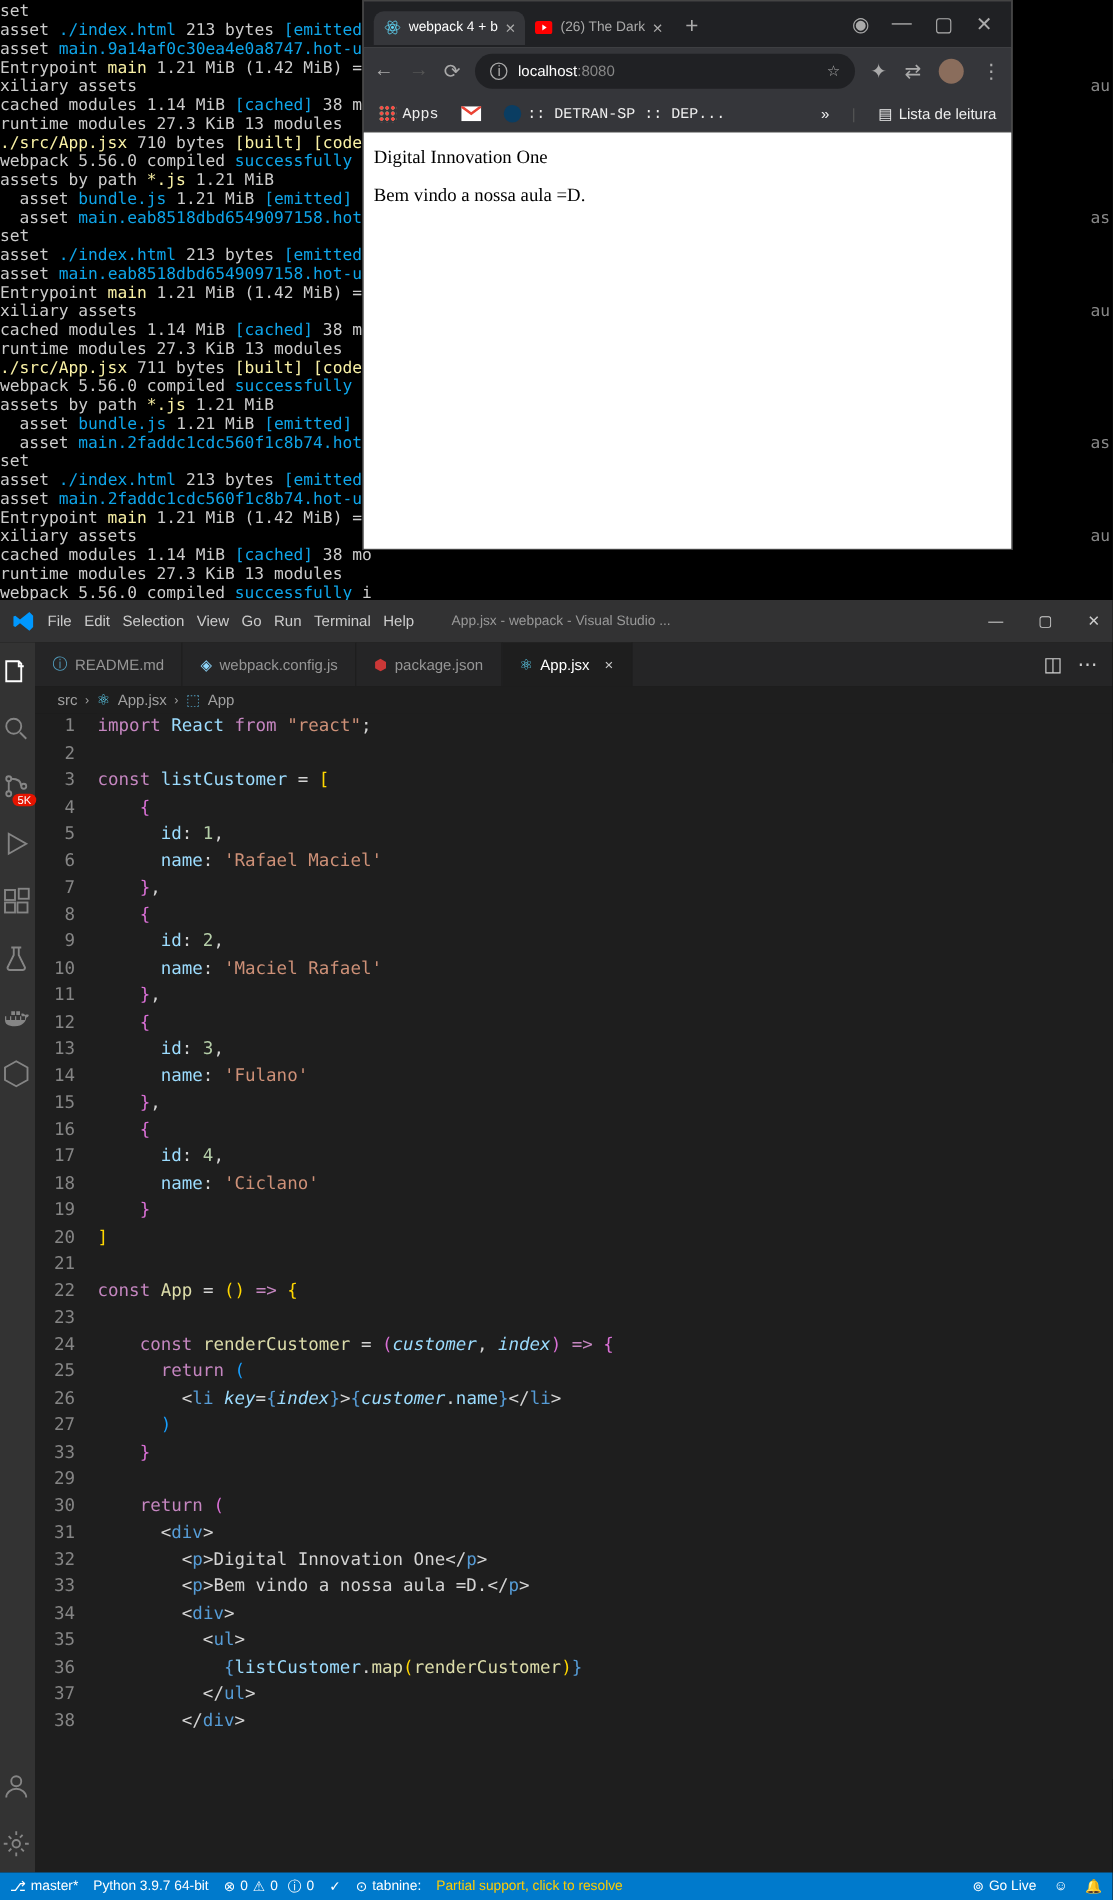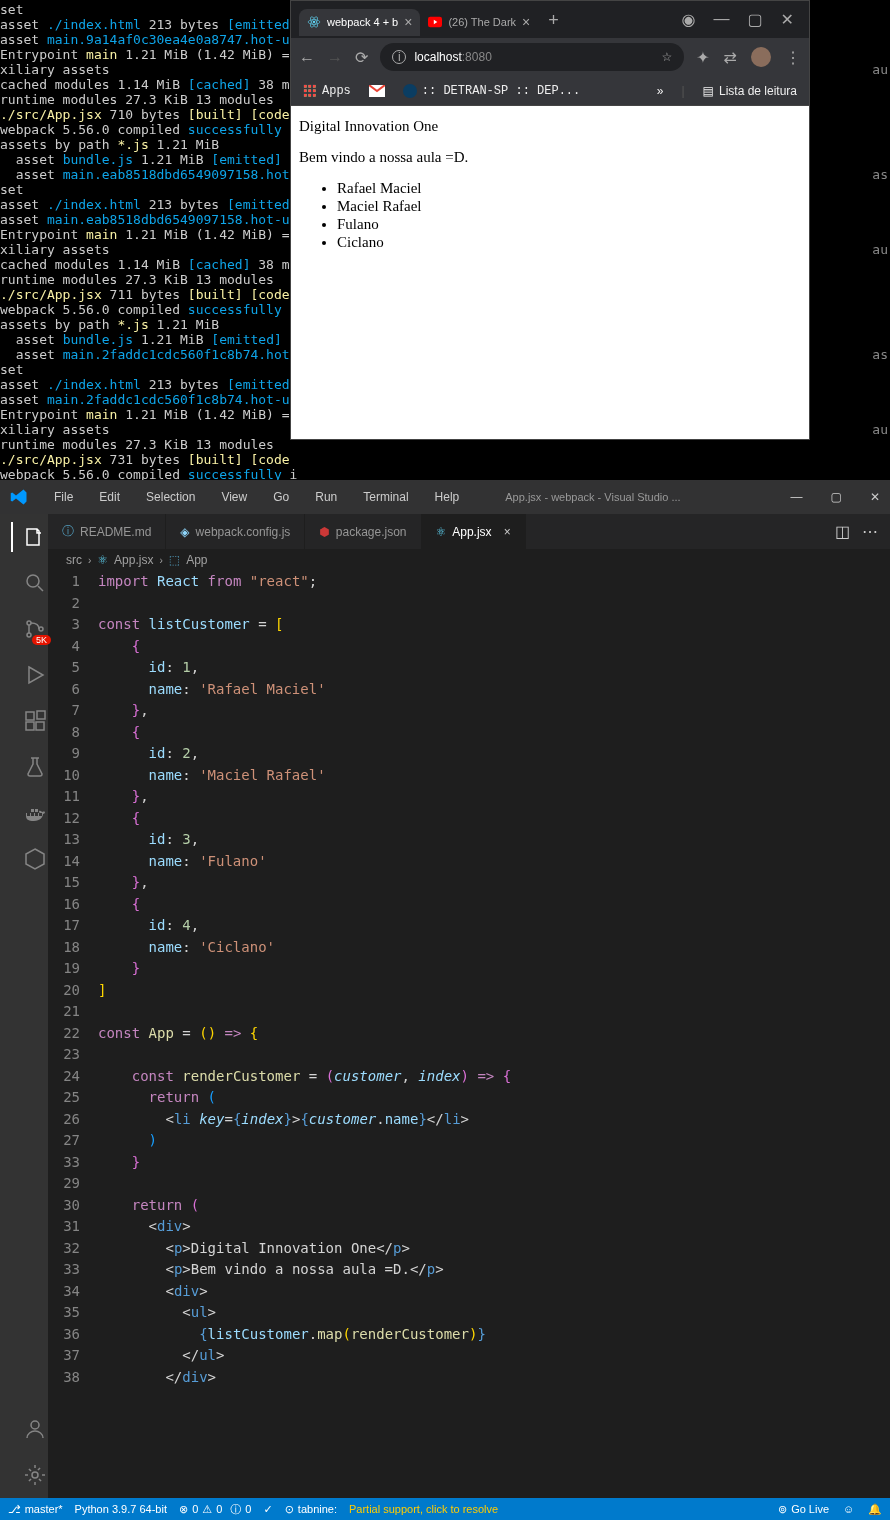--- a/index.html
+++ b/index.html
@@ -41,27 +41,27 @@
 }
 .bookmark-more { margin-left: auto; }
 .reading-list { display: flex; align-items: center; gap: 5px; }
 .browser-content { background: #fff; color: #000; font-family: 'Times New Roman', serif; padding: 12px 8px; height: calc(100% - 105px); }
 .browser-content p { margin-bottom: 14px; font-size: 15px; }
 .browser-content ul { padding-left: 38px; }
 .browser-content li { font-size: 15px; margin-bottom: 1px; }
 
 
 .vscode { position: absolute; top: 480px; left: 0; width: 890px; height: 1040px; background: #1e1e1e; display: flex; flex-direction: column; }
-.vscode-titlebar { background: #323233; height: 34px; display: flex; align-items: center; padding: 12px 10px; gap: 26px; font-size: 12px; color: #ccc; }
+.vscode-titlebar { background: #323233; height: 34px; display: flex; align-items: center; padding: 12px 10px; gap: 10px; font-size: 12px; color: #ccc; }
 .vs-logo { color: #0098ff; font-size: 18px; }
 .menu-item { cursor: pointer; }
 .vs-title { margin-left: 20px; color: #999; font-size: 11px; }
 .vs-window-controls { margin-left: auto; display: flex; gap: 28px; color: #ccc; }
 .vs-body { display: flex; flex: 1; overflow: hidden; }
-.activity-bar { width: 48px; background: #333333; display: flex; flex-direction: column; align-items: flex-end; padding-top: 10px; gap: 20px; }
+.activity-bar { width: 28px; background: #333333; display: flex; flex-direction: column; align-items: flex-start; padding-top: 10px; gap: 20px; }
 .activity-icon { width: 26px; height: 26px; color: #858585; display: flex; align-items: center; justify-content: center; position: relative; }
 .activity-icon.active { color: #fff; }
 .activity-icon.active::before { content: ''; position: absolute; left: -11px; top: -2px; width: 2px; height: 30px; background: #fff; }
 .badge { position: absolute; bottom: -3px; right: -3px; background: #e51400; color: #fff; font-size: 9px; border-radius: 8px; padding: 0 4px; }
 .activity-bottom { margin-top: auto; margin-bottom: 10px; display: flex; flex-direction: column; gap: 20px; align-items: center; }
 .editor-area { flex: 1; display: flex; flex-direction: column; background: #1e1e1e; }
 .tabs-bar { background: #252526; height: 35px; display: flex; align-items: stretch; }
 .editor-tab { display: flex; align-items: center; padding: 0 14px; font-size: 12px; color: #969696; gap: 6px; border-right: 1px solid #1e1e1e; }
 .editor-tab.active { background: #1e1e1e; color: #fff; }
 .editor-tab .close { margin-left: 6px; color: #ccc; }
@@ -118,22 +118,22 @@
     <div class="line"><span class="y">./src/App.jsx</span><span class="w"> 711 bytes </span><span class="y">[built]</span><span class="w"> </span><span class="y">[code</span></div>
     <div class="line"><span class="w">webpack 5.56.0 compiled </span><span class="g">successfully</span><span class="w"> i</span></div>
     <div class="line"><span class="w">assets by path </span><span class="y">*.js</span><span class="w"> 1.21 MiB</span></div>
     <div class="line"><span class="w">  asset </span><span class="g">bundle.js</span><span class="w"> 1.21 MiB </span><span class="g">[emitted]</span><span class="w"> (</span></div>
     <div class="line"><span class="w">  asset </span><span class="g">main.2faddc1cdc560f1c8b74.hot-</span><span class="as">as</span></div>
     <div class="line"><span class="w">set</span></div>
     <div class="line"><span class="w">asset </span><span class="g">./index.html</span><span class="w"> 213 bytes </span><span class="g">[emitted]</span></div>
     <div class="line"><span class="w">asset </span><span class="g">main.2faddc1cdc560f1c8b74.hot-up</span></div>
     <div class="line"><span class="w">Entrypoint </span><span class="y">main</span><span class="w"> 1.21 MiB (1.42 MiB) =</span></div>
     <div class="line"><span class="w">xiliary assets</span><span class="au">au</span></div>
+    <div class="line"><span class="w">cached modules 1.14 MiB </span><span class="g">[cached]</span><span class="w"> 38 mo</span></div>
     <div class="line"><span class="w">runtime modules 27.3 KiB 13 modules</span></div>
-    <div class="line"><span class="y">./src/App.jsx</span><span class="w"> 731 bytes </span><span class="y">[built]</span><span class="w"> </span><span class="y">[code</span></div>
     <div class="line"><span class="w">webpack 5.56.0 compiled </span><span class="g">successfully</span><span class="w"> i</span></div>
   </div>
 
 <div class="browser">
   <div class="browser-titlebar">
     <div class="browser-tabs">
       <div class="tab">
         <span class="tab-icon">
           <svg viewBox="0 0 24 24" fill="#61dafb">
               <circle cx="12" cy="12" r="2"></circle>
@@ -198,26 +198,20 @@
     <span class="bookmark-more">»</span>
     <span style="color:#555">|</span>
     <div class="reading-list">
       <span>▤</span>
       <span>Lista de leitura</span>
     </div>
   </div>
   <div class="browser-content">
     <p>Digital Innovation One</p>
     <p>Bem vindo a nossa aula =D.</p>
-    <ul id="customer-list">
-        <li>Rafael Maciel</li>
-        <li>Maciel Rafael</li>
-        <li>Fulano</li>
-        <li>Ciclano</li>
-      </ul>
   </div>
 </div>
 
 <div class="vscode">
   <div class="vscode-titlebar">
     <span class="vs-logo">
       <svg width="18" height="18" viewBox="0 0 24 24">
           <path d="M18 2l4 4v12l-4 4-10-8-5 4-2-1v-10l2-1 5 4z" fill="#0098ff"></path>
         </svg>
     </span>

